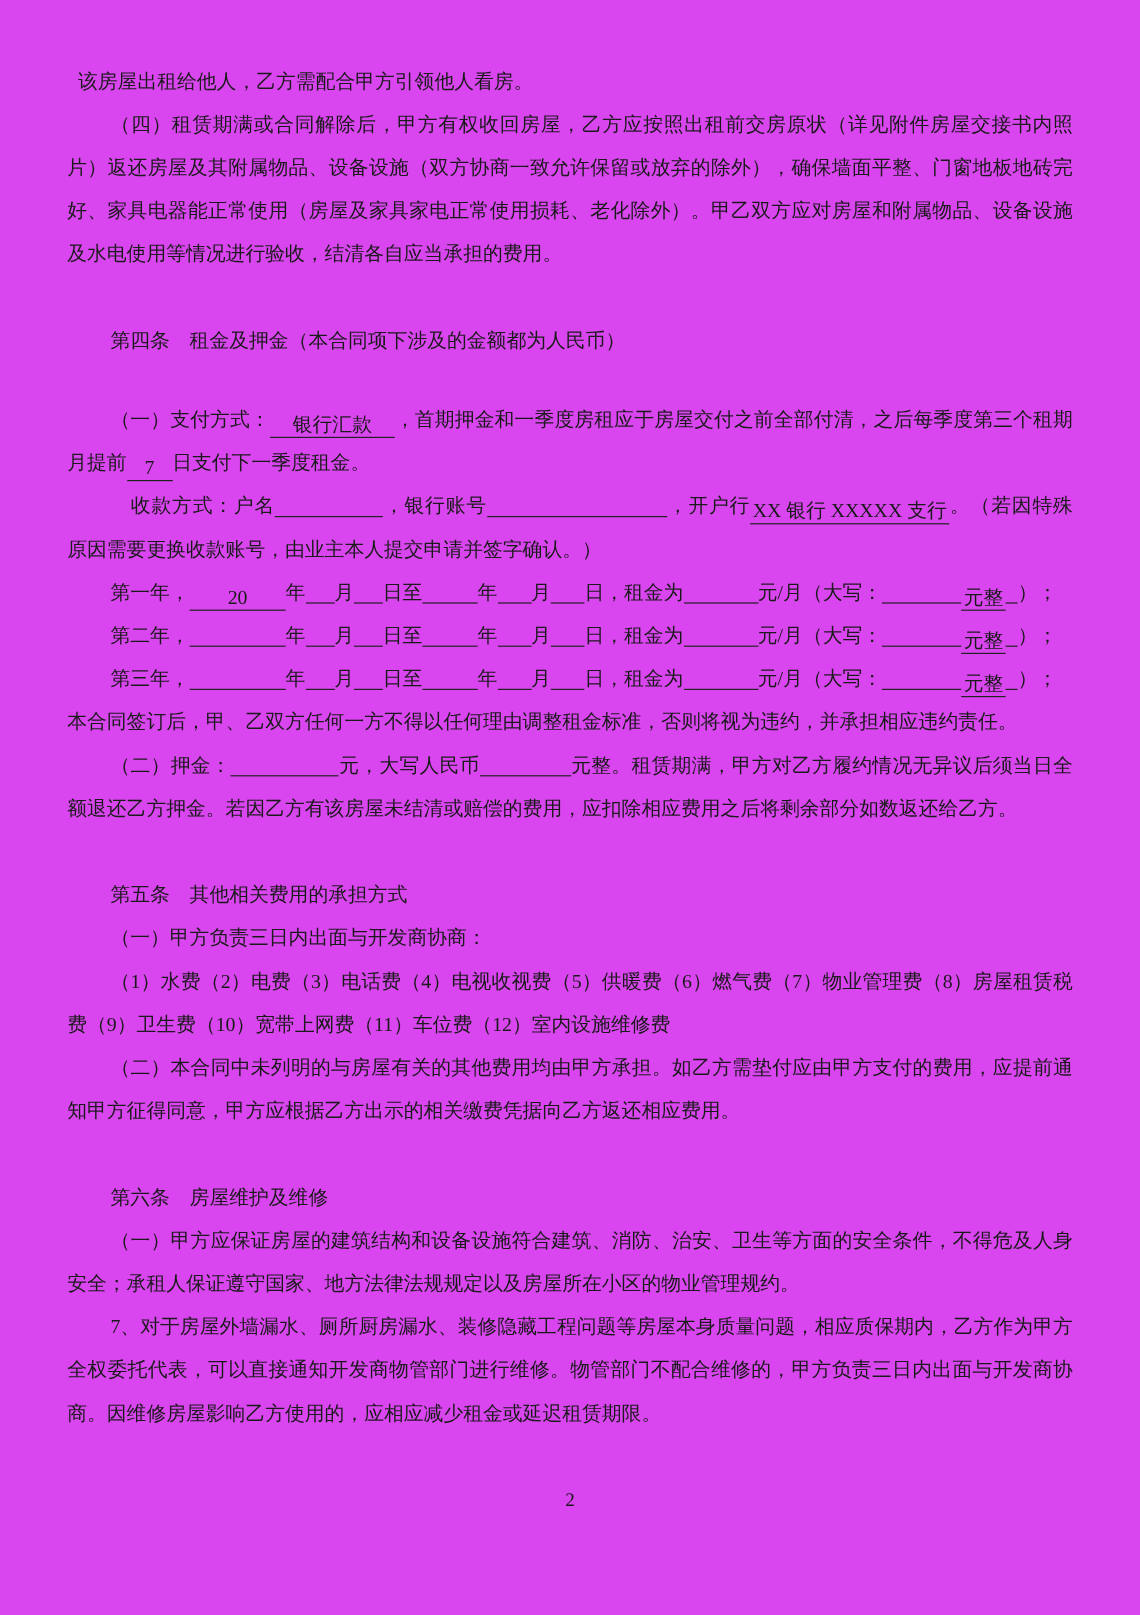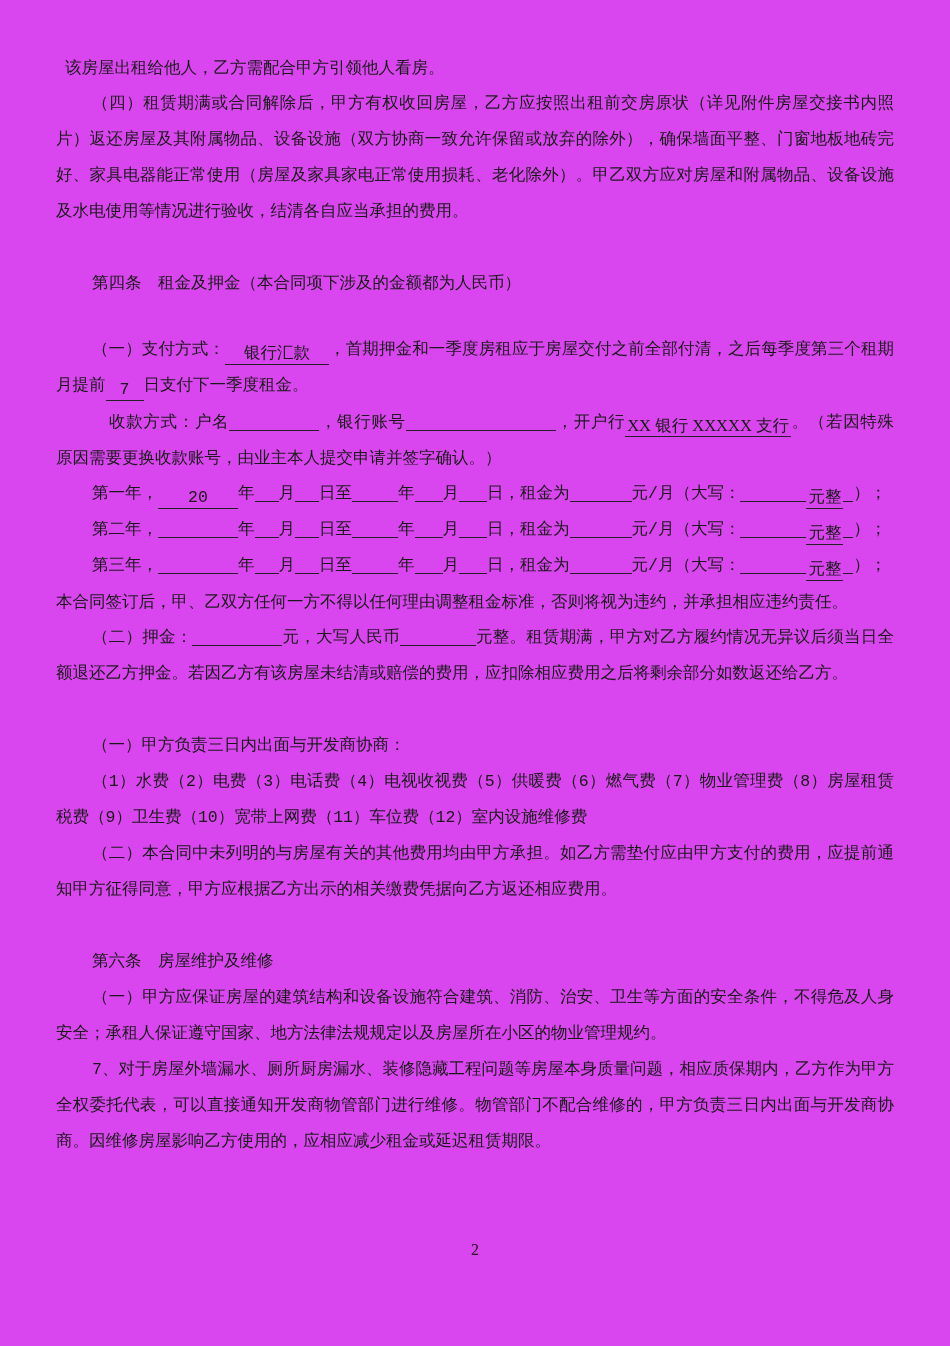--- a/index.html
+++ b/index.html
@@ -23,21 +23,21 @@
     top: 50px;
     width: 838px;
   }
   .para {
     line-height: 36px;
     text-align: justify;
     text-justify: inter-character;
     word-break: break-all;
   }
   .para.ind-sm { text-indent: 9px; }
-  .para.ind2 { text-indent: 36px; font-family: Liberation Mono, monospace; }
+  .para.ind2 { text-indent: 36px; }
   .para.ind3 { text-indent: 53px; }
   .para.nowrap {
     white-space: nowrap;
     text-align: left;
     word-break: normal;
   }
   .spacer { height: 36px; }
   .blank {
     display: inline-block;
     box-sizing: border-box;
@@ -71,20 +71,21 @@
       <div class="spacer"></div>
       <div class="para ind2">第四条　租金及押金（本合同项下涉及的金额都为人民币）</div>
       <div class="para ind2">（一）支付方式：<span class="blank" style="min-width: 104px; margin-top: 41px;">银行汇款</span>，首期押金和一季度房租应于房屋交付之前全部付清，之后每季度第三个租期月提前<span class="blank" style="min-width: 38px;">7</span>日支付下一季度租金。</div>
       <div class="para ind3">收款方式：户名<span class="blank" style="min-width: 90px;"></span>，银行账号<span class="blank" style="min-width: 150px;"></span>，开户行<span class="blank" style="min-width: 165px;">XX 银行 XXXXX 支行</span>。（若因特殊原因需要更换收款账号，由业主本人提交申请并签字确认。）</div>
       <div class="para ind2 nowrap">第一年，<span class="blank" style="min-width: 80px;">20</span>年<span class="blank" style="min-width: 24px;"></span>月<span class="blank" style="min-width: 24px;"></span>日至<span class="blank" style="min-width: 46px;"></span>年<span class="blank" style="min-width: 28px;"></span>月<span class="blank" style="min-width: 28px;"></span>日，租金为<span class="blank" style="min-width: 62px;"></span>元/月（大写：<span class="blank" style="min-width: 66px;"></span><span class="blank">元整</span><span class="blank" style="min-width: 10px;"></span>）；</div>
       <div class="para ind2 nowrap">第二年，<span class="blank" style="min-width: 80px;"></span>年<span class="blank" style="min-width: 24px;"></span>月<span class="blank" style="min-width: 24px;"></span>日至<span class="blank" style="min-width: 46px;"></span>年<span class="blank" style="min-width: 28px;"></span>月<span class="blank" style="min-width: 28px;"></span>日，租金为<span class="blank" style="min-width: 62px;"></span>元/月（大写：<span class="blank" style="min-width: 66px;"></span><span class="blank">元整</span><span class="blank" style="min-width: 10px;"></span>）；</div>
       <div class="para ind2 nowrap">第三年，<span class="blank" style="min-width: 80px;"></span>年<span class="blank" style="min-width: 24px;"></span>月<span class="blank" style="min-width: 24px;"></span>日至<span class="blank" style="min-width: 46px;"></span>年<span class="blank" style="min-width: 28px;"></span>月<span class="blank" style="min-width: 28px;"></span>日，租金为<span class="blank" style="min-width: 62px;"></span>元/月（大写：<span class="blank" style="min-width: 66px;"></span><span class="blank">元整</span><span class="blank" style="min-width: 10px;"></span>）；</div>
       <div class="para">本合同签订后，甲、乙双方任何一方不得以任何理由调整租金标准，否则将视为违约，并承担相应违约责任。</div>
       <div class="para ind2">（二）押金：<span class="blank" style="min-width: 90px;"></span>元，大写人民币<span class="blank" style="min-width: 76px;"></span>元整。租赁期满，甲方对乙方履约情况无异议后须当日全额退还乙方押金。若因乙方有该房屋未结清或赔偿的费用，应扣除相应费用之后将剩余部分如数返还给乙方。</div>
       <div class="spacer"></div>
+      <div class="para ind2">第五条　其他相关费用的承担方式</div>
       <div class="para ind2">（一）甲方负责三日内出面与开发商协商：</div>
       <div class="para ind2">（1）水费（2）电费（3）电话费（4）电视收视费（5）供暖费（6）燃气费（7）物业管理费（8）房屋租赁税费（9）卫生费（10）宽带上网费（11）车位费（12）室内设施维修费</div>
       <div class="para ind2">（二）本合同中未列明的与房屋有关的其他费用均由甲方承担。如乙方需垫付应由甲方支付的费用，应提前通知甲方征得同意，甲方应根据乙方出示的相关缴费凭据向乙方返还相应费用。</div>
       <div class="spacer"></div>
       <div class="para ind2">第六条　房屋维护及维修</div>
       <div class="para ind2">（一）甲方应保证房屋的建筑结构和设备设施符合建筑、消防、治安、卫生等方面的安全条件，不得危及人身安全；承租人保证遵守国家、地方法律法规规定以及房屋所在小区的物业管理规约。</div>
       <div class="para ind2">7、对于房屋外墙漏水、厕所厨房漏水、装修隐藏工程问题等房屋本身质量问题，相应质保期内，乙方作为甲方全权委托代表，可以直接通知开发商物管部门进行维修。物管部门不配合维修的，甲方负责三日内出面与开发商协商。因维修房屋影响乙方使用的，应相应减少租金或延迟租赁期限。</div>
     </div>
   <div class="footer">
     <span class="pagenum">2</span>

